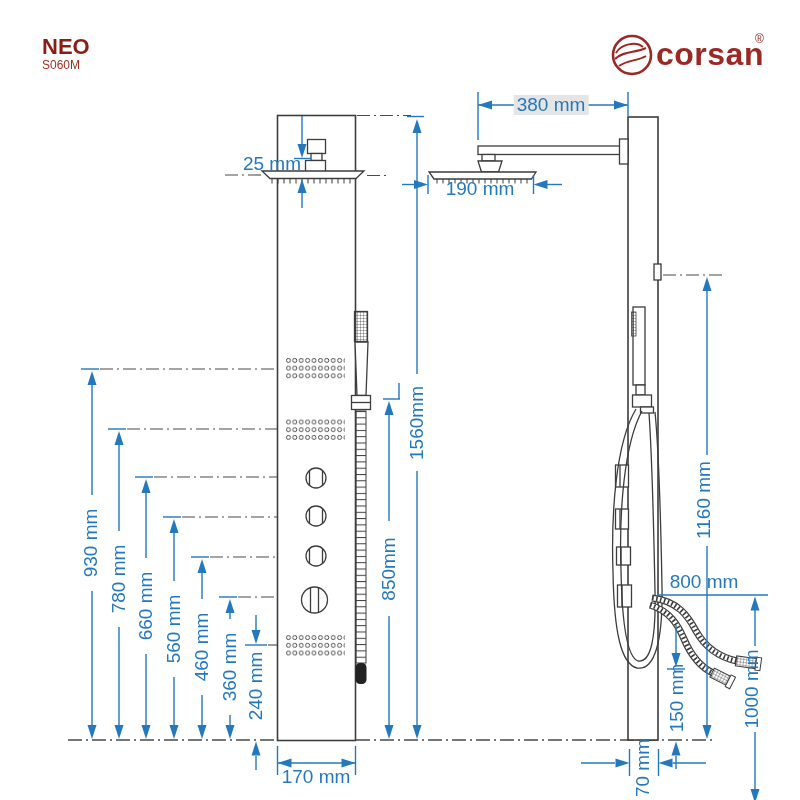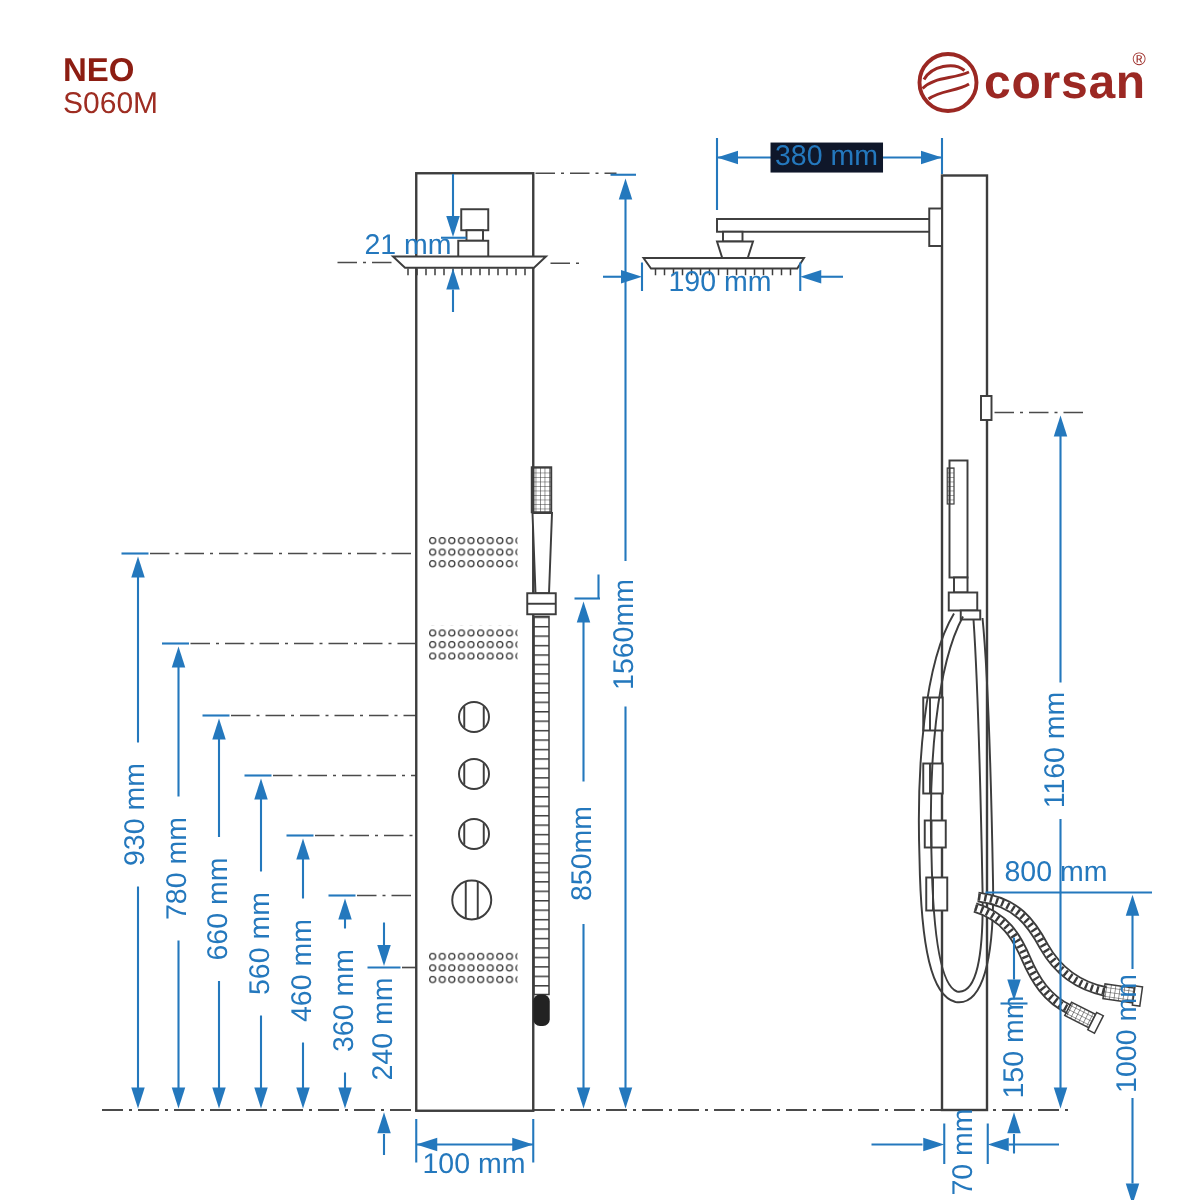--- a/index.html
+++ b/index.html
@@ -3,23 +3,23 @@
 <meta charset="utf-8">
 <style>
   html,body{margin:0;padding:0;}
   body{width:800px;height:800px;background:#fff;position:relative;overflow:hidden;
        font-family:"Liberation Sans", sans-serif;}
   #stage{position:absolute;left:0;top:12px;width:724px;height:800px;}
   svg{position:absolute;left:0;top:0;}
   .dim{position:absolute;color:#2478bd;font-size:19px;line-height:1.05;white-space:nowrap;
        transform:translate(-50%,-50%);}
   .dim.v{transform:translate(-50%,-50%) rotate(-90deg);}
-  .dim.bg{background:#0f172a;padding:0 3px;}
+  .dim.bg{background:#e5e5e5;padding:0 3px;}
   .title-name{position:absolute;left:42px;top:22px;font-size:22px;font-weight:bold;color:#8c1d12;}
-  .title-code{position:absolute;left:42px;top:46px;font-size:20px;color:#9e2d22;}
+  .title-code{position:absolute;left:42px;top:46px;font-size:12px;color:#9e2d22;}
   .brand-text{position:absolute;left:656px;top:24px;font-size:32px;font-weight:600;
               color:#9b2823;letter-spacing:.5px;}
   .brand-reg{position:absolute;left:755px;top:20px;font-size:12px;color:#9b2823;}
 </style>
 </head>
 <body>
 
 <div id="stage">
 
 <svg width="800" height="800" viewBox="0 0 800 800">
@@ -258,34 +258,34 @@
     <path d="M5,26 C13,18 25,20 36,15" stroke-width="2"></path>
     <path d="M9,33 C17,27 28,28 36,23" stroke-width="2"></path>
   </g>
 </svg>
 
 <div class="title-name">NEO</div>
 <div class="title-code">S060M</div>
 <div class="brand-text">corsan</div>
 <div class="brand-reg">®</div>
 
-<div class="dim" style="left:272px;top:152px">21 mm</div>
+<div class="dim" style="left:272px;top:152px">25 mm</div>
 <div class="dim bg" style="left:551px;top:93px">380 mm</div>
 <div class="dim" style="left:480px;top:177px">190 mm</div>
 <div class="dim v" style="left:417px;top:411px">1560mm</div>
 <div class="dim v" style="left:389px;top:557px">850mm</div>
 
 <div class="dim v" style="left:91px;top:531px">930 mm</div>
 <div class="dim v" style="left:119px;top:567px">780 mm</div>
 <div class="dim v" style="left:146px;top:594px">660 mm</div>
 <div class="dim v" style="left:174px;top:617px">560 mm</div>
 <div class="dim v" style="left:202px;top:635px">460 mm</div>
 <div class="dim v" style="left:230px;top:655px">360 mm</div>
 <div class="dim v" style="left:256px;top:674px">240 mm</div>
 
-<div class="dim" style="left:316px;top:765px">100 mm</div>
+<div class="dim" style="left:316px;top:765px">170 mm</div>
 <div class="dim v" style="left:704px;top:488px">1160 mm</div>
 <div class="dim" style="left:704px;top:570px">800 mm</div>
 <div class="dim v" style="left:752px;top:677px">1000 mm</div>
 <div class="dim v" style="left:677px;top:686px">150 mm</div>
 <div class="dim v" style="left:643px;top:756px">70 mm</div>
 
 </div>
 
 </body></html>

